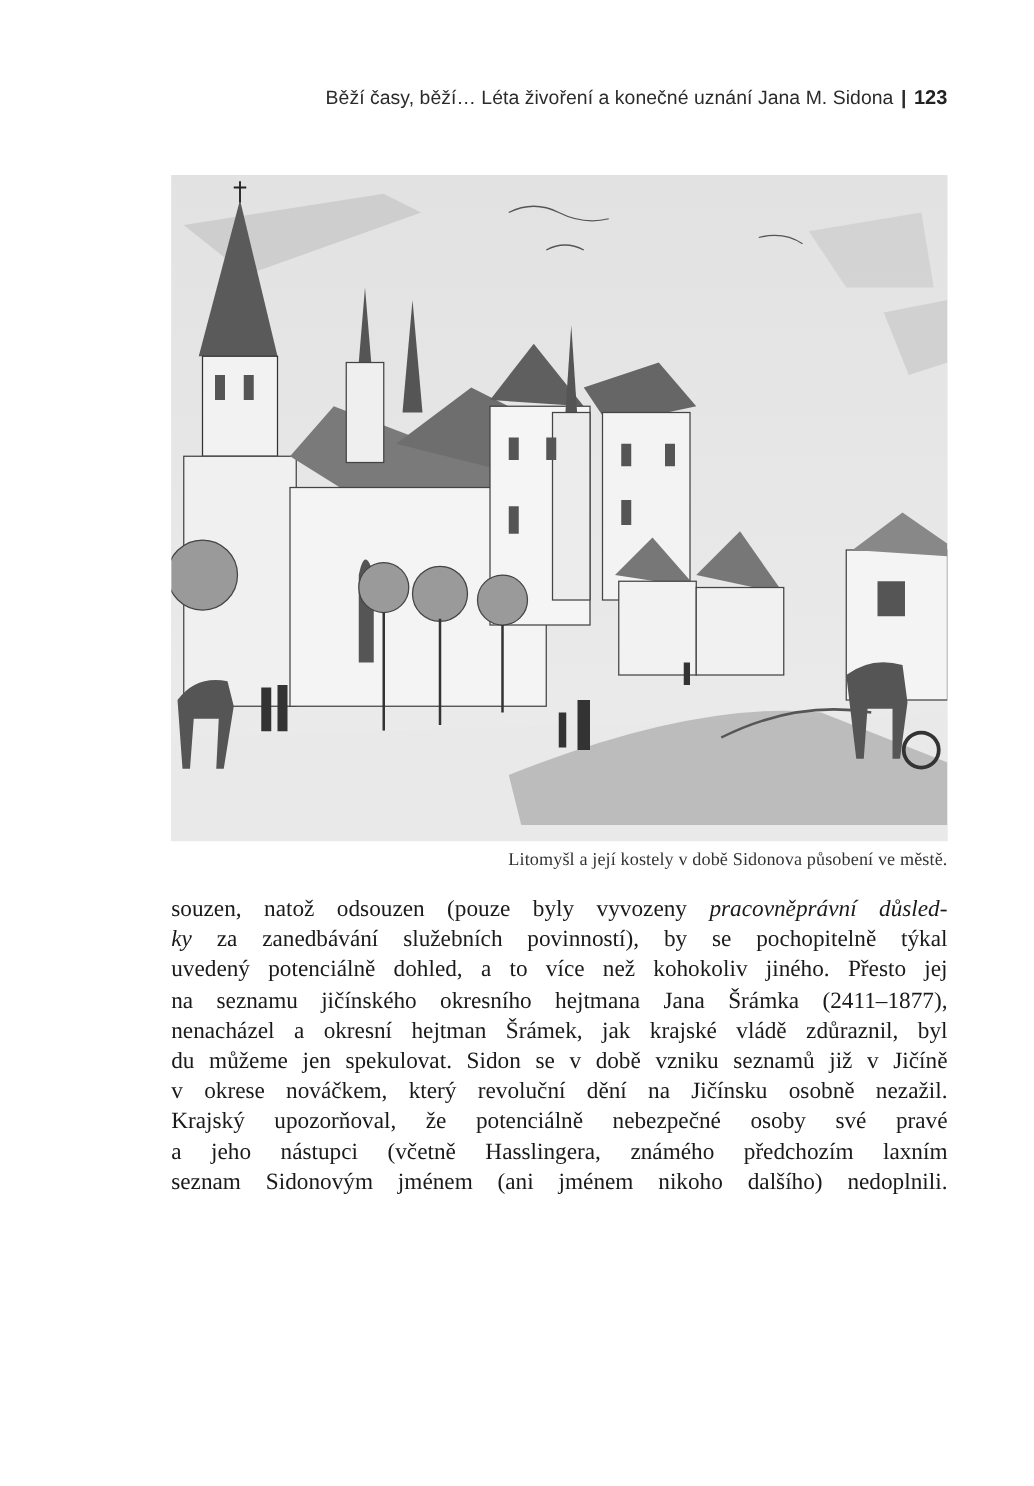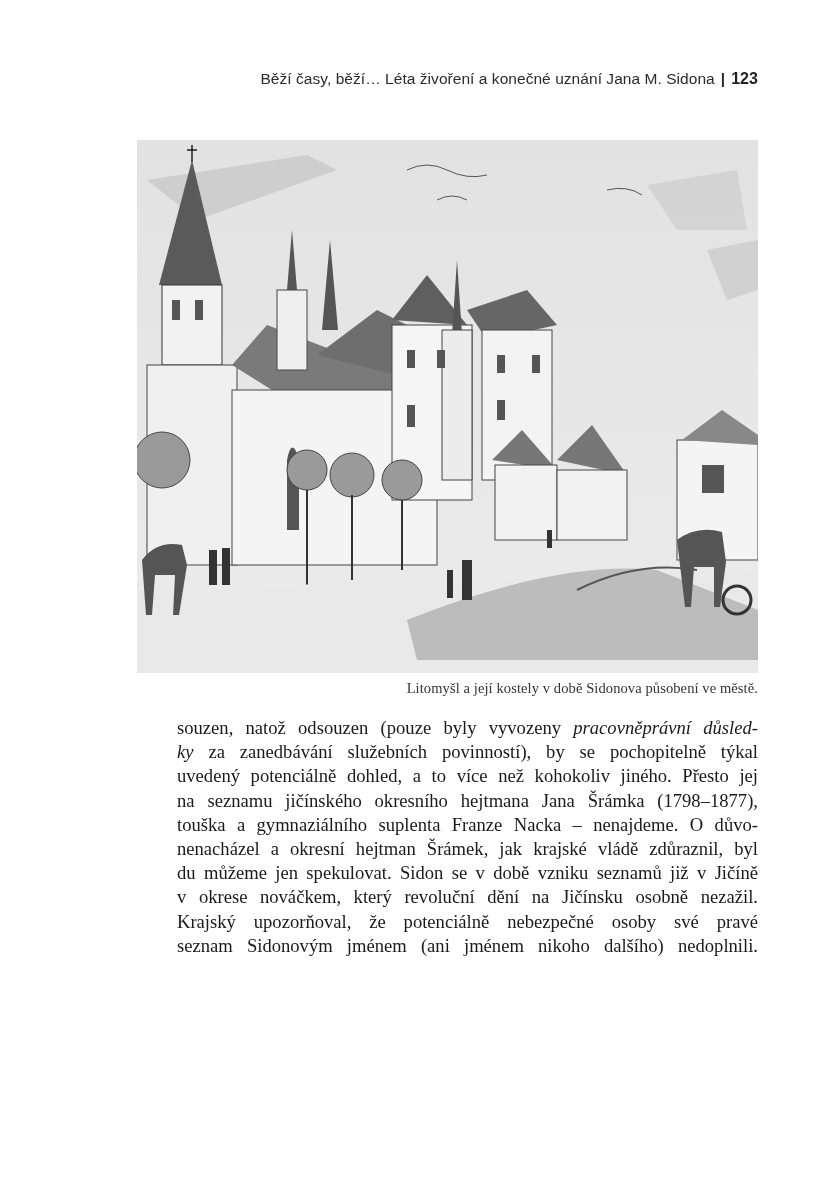--- a/index.html
+++ b/index.html
@@ -25,21 +25,21 @@
       font-size: 14.5px; color: #333; text-align: right; white-space: nowrap;
       letter-spacing: 0.1px;
     }
     .body-text {
       position: absolute; left: 137px; top: 716px; width: 621px;
       font-family: "Liberation Serif", serif;
       font-size: 18.6px; line-height: 24.2px; color: #1a1a1a;
     }
     .body-text .line {
       display: block; white-space: nowrap;
-      text-align: justify; text-align-last: justify; margin-left: 40px;
+      text-align: justify; text-align-last: justify;
     }
     .body-text .line.last { text-align-last: justify; }
     .body-text sup { font-size: 10px; vertical-align: 7px; line-height: 0; color: #444; }
     .body-text em { font-style: italic; }
   </style>
 </head>
 <body>
 
 <div class="page">
 
@@ -129,22 +129,22 @@
       <circle cx="600" cy="460" r="14" fill="none" stroke="#333" stroke-width="3"></circle>
     </svg>
   </div>
 
   <div class="caption">Litomyšl a její kostely v době Sidonova působení ve městě.</div>
 
   <div class="body-text">
     <span class="line"><span>souzen, natož odsouzen (pouze byly vyvozeny </span><em>pracovněprávní důsled-</em></span>
     <span class="line"><em>ky</em><span> za zanedbávání služebních povinností), by se pochopitelně týkal</span></span>
     <span class="line">uvedený potenciálně dohled, a to více než kohokoliv jiného. Přesto jej</span>
-    <span class="line">na seznamu jičínského okresního hejtmana Jana Šrámka (1798–1877),</span>
-    <span class="line">touška a gymnaziálního suplenta Franze Nacka – nenajdeme. O důvo-</span>
+    <span class="line">na seznamu jičínského okresního hejtmana Jana Šrámka (2411–1877),</span>
     <span class="line">nenacházel a okresní hejtman Šrámek, jak krajské vládě zdůraznil, byl</span>
     <span class="line">du můžeme jen spekulovat. Sidon se v době vzniku seznamů již v Jičíně</span>
     <span class="line">v okrese nováčkem, který revoluční dění na Jičínsku osobně nezažil.</span>
     <span class="line">Krajský upozorňoval, že potenciálně nebezpečné osoby své pravé</span>
+    <span class="line">a jeho nástupci (včetně Hasslingera, známého předchozím laxním</span>
     <span class="line last">seznam Sidonovým jménem (ani jménem nikoho dalšího) nedoplnili.</span>
   </div>
 
 </div>
 
 </body></html>

